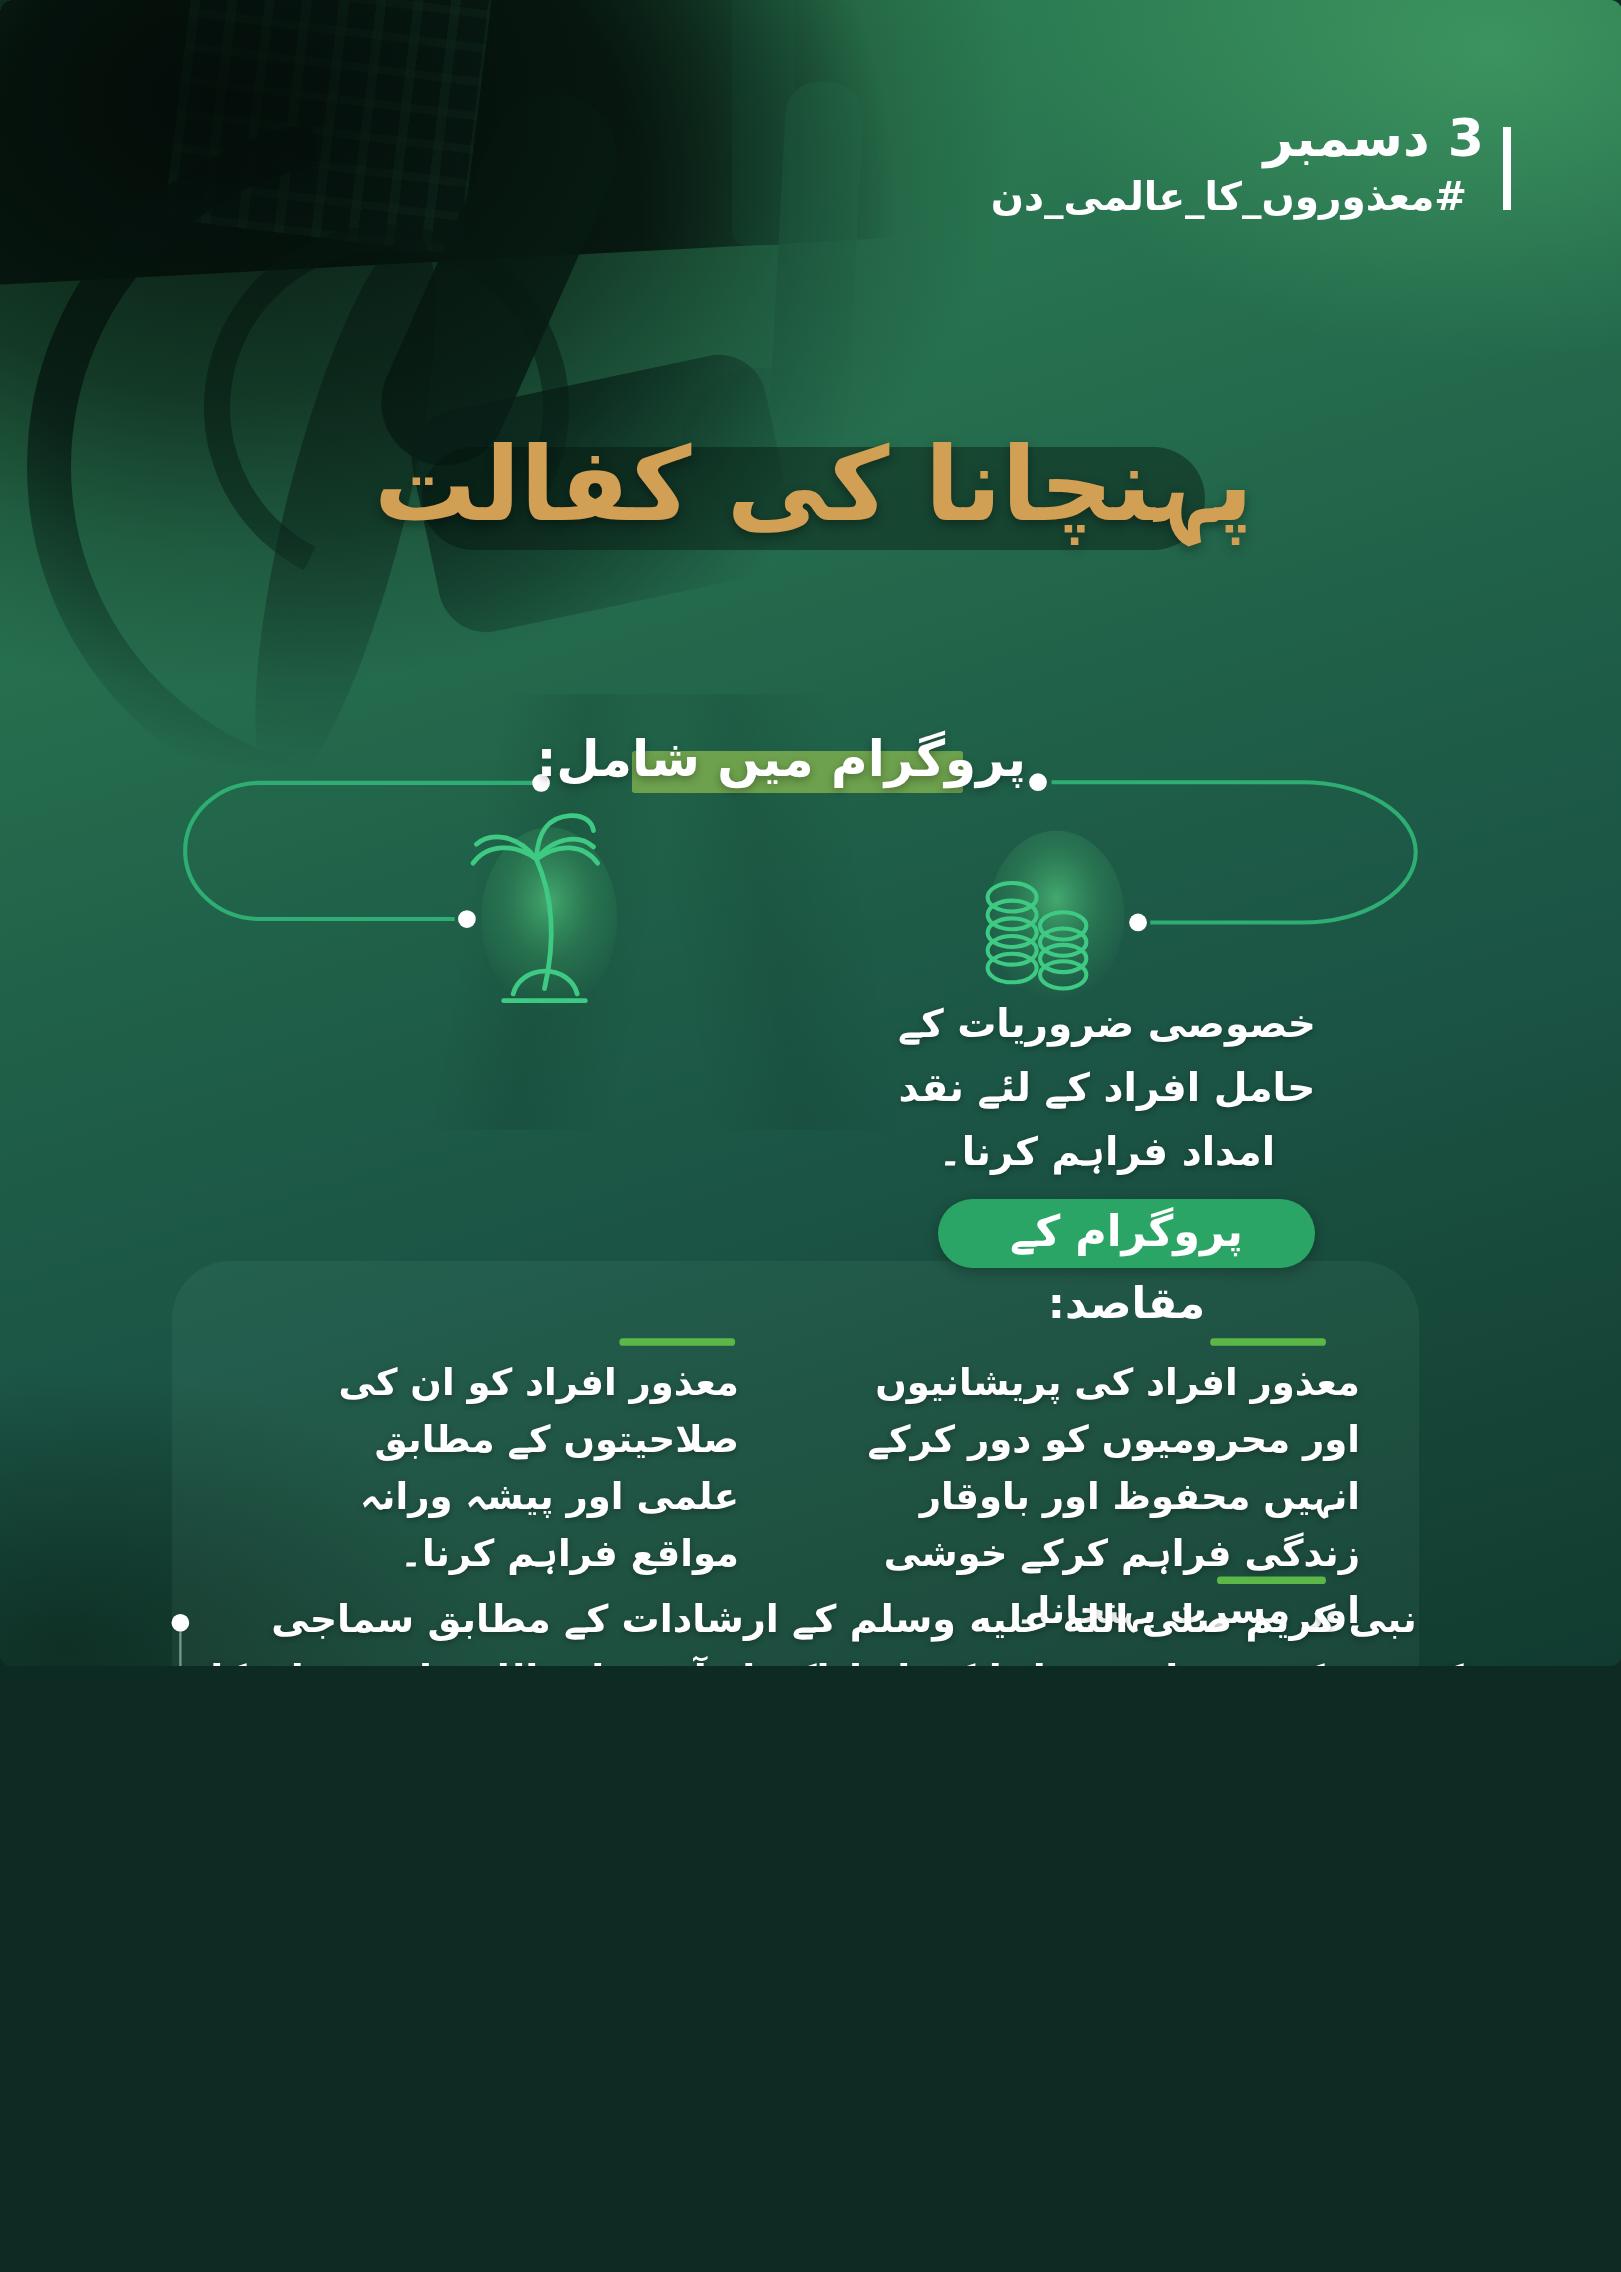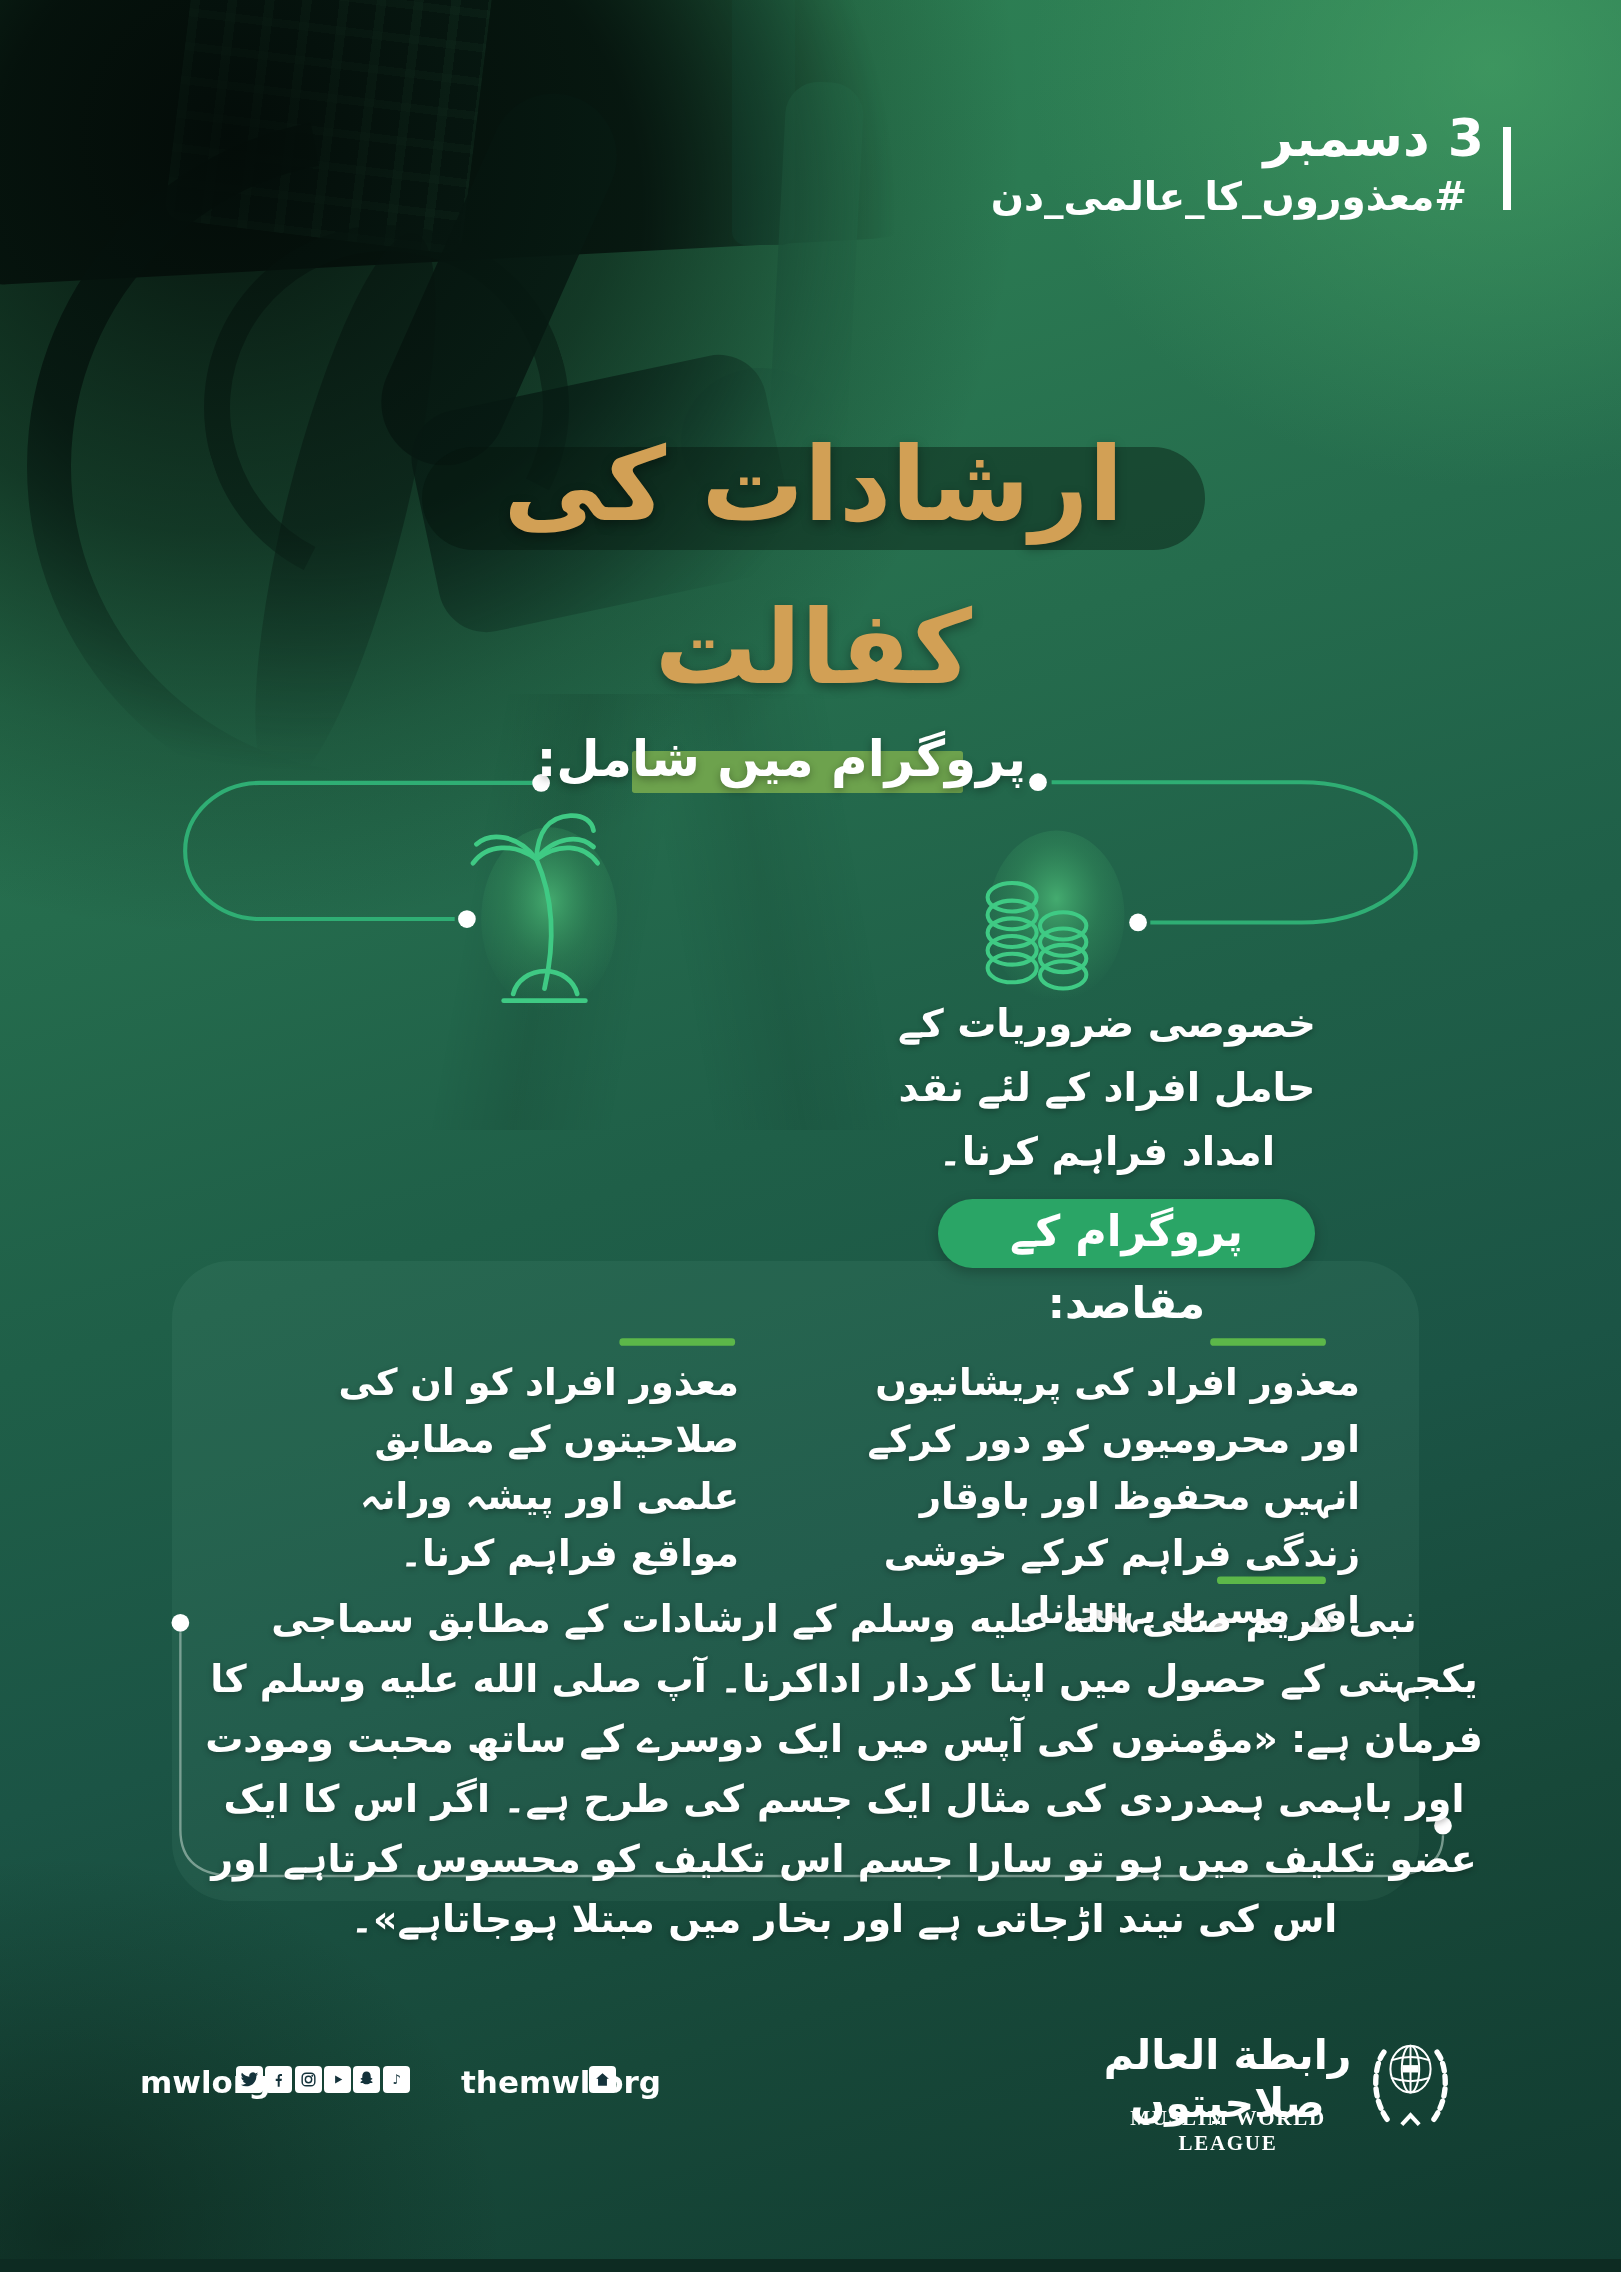--- a/index.html
+++ b/index.html
@@ -1,18 +1,18 @@
 <!DOCTYPE html>
 <html style="--gold: #d2a055; --pill_green: #2aa566; --line_green: #2fae74; --icon_green: #3fca84; --divider_green: #5cb749; --highlight_green: #75a94e; --bg_top_right: #338a56; --bg_dark: #0d2b22; --text_white: #ffffff;font-size:11px"><head>
 <meta charset="utf-8">
 <style>
   html,body{margin:0;padding:0;background:#0d2b22;}
-  .page{position:relative;width:1622px;height:2259px;overflow:hidden;
+  .page{position:relative;width:1622px;height:1666px;overflow:hidden;
     font-family:"DejaVu Sans",sans-serif;
-    background:linear-gradient(163deg,#2f8455 0%,#2b7a52 18%,#256c4d 34%,#1f5f48 50%,#1b5445 66%,#174839 82%,#113b30 100%);}
+    background:linear-gradient(163deg,#2f8455 0%,#2b7a52 18%,#256c4d 34%,#1f5f48 50%,#1b5445 66%,#174839 82%,#113b30 100%);border-radius:12px;}
   .abs{position:absolute;}
   
   .illu{position:absolute;left:0;top:0;width:1157px;height:1225px;
     -webkit-mask-image:radial-gradient(ellipse 68% 62% at 27% 17%,#000 42%,transparent 74%);
     mask-image:radial-gradient(ellipse 68% 62% at 27% 17%,#000 42%,transparent 74%);}
   .sh{position:absolute;}
   .sh-canopy{left:-41px;top:-61px;width:1062px;height:320px;background:#081811;border-radius:0 0 150px 48px;transform:skewY(-3deg);opacity:.92;}
   .sh-plaid{left:180px;top:-48px;width:299px;height:286px;border-radius:17.7px;transform:rotate(7deg);opacity:.95;background-color:#0e2c21;
     background-image:repeating-linear-gradient(90deg,rgba(47,112,78,.5) 0 9.5px,transparent 9.5px 37px),repeating-linear-gradient(0deg,rgba(47,112,78,.35) 0 8.2px,transparent 8.2px 34px);}
   .sh-wheel{left:27px;top:116px;width:613px;height:613px;border:44px solid #0a241a;border-radius:50%;border-top-color:transparent;border-right-color:transparent;transform:rotate(34deg);opacity:.85;}
@@ -143,21 +143,21 @@
     <g fill="#ffffff">
       <circle cx="265" cy="2384" r="13"></circle>
       <circle cx="2120" cy="2682" r="13"></circle>
     </g>
   </svg>
 
   <div class="abs bar-deco"></div>
   <div class="abs date">3 دسمبر</div>
   <div class="abs hashtag">#معذوروں_کا_عالمی_دن</div>
 
-  <div class="abs title-main">ارشادات کی کفالت</div>
+  <div class="abs title-main">پہنچانا کی کفالت</div>
 
   <div class="abs inc-heading">پروگرام میں شامل:</div>
   <div class="abs item item-cash">خصوصی ضروریات کے حامل افراد کے لئے نقد امداد فراہم کرنا۔</div>
 
   <div class="abs obj-text obj-right">معذور افراد کی پریشانیوں اور محرومیوں کو دور کرکے انہیں محفوظ اور باوقار زندگی فراہم کرکے خوشی اور مسرت پہنچانا۔</div>
   <div class="abs obj-pill-text">پروگرام کے مقاصد:</div>
   <div class="abs obj-text obj-left">معذور افراد کو ان کی صلاحیتوں کے مطابق علمی اور پیشہ ورانہ مواقع فراہم کرنا۔</div>
   <div class="abs hadith">نبی کریم صلى الله عليه وسلم کے ارشادات کے مطابق سماجی یکجہتی کے حصول میں اپنا کردار اداکرنا۔ آپ صلى الله عليه وسلم کا فرمان ہے: «مؤمنوں کی آپس میں ایک دوسرے کے ساتھ محبت ومودت اور باہمی ہمدردی کی مثال ایک جسم کی طرح ہے۔ اگر اس کا ایک عضو تکلیف میں ہو تو سارا جسم اس تکلیف کو محسوس کرتاہے اور اس کی نیند اڑجاتی ہے اور بخار میں مبتلا ہوجاتاہے»۔</div>
 
   <div class="abs handle">mwlorg</div>

